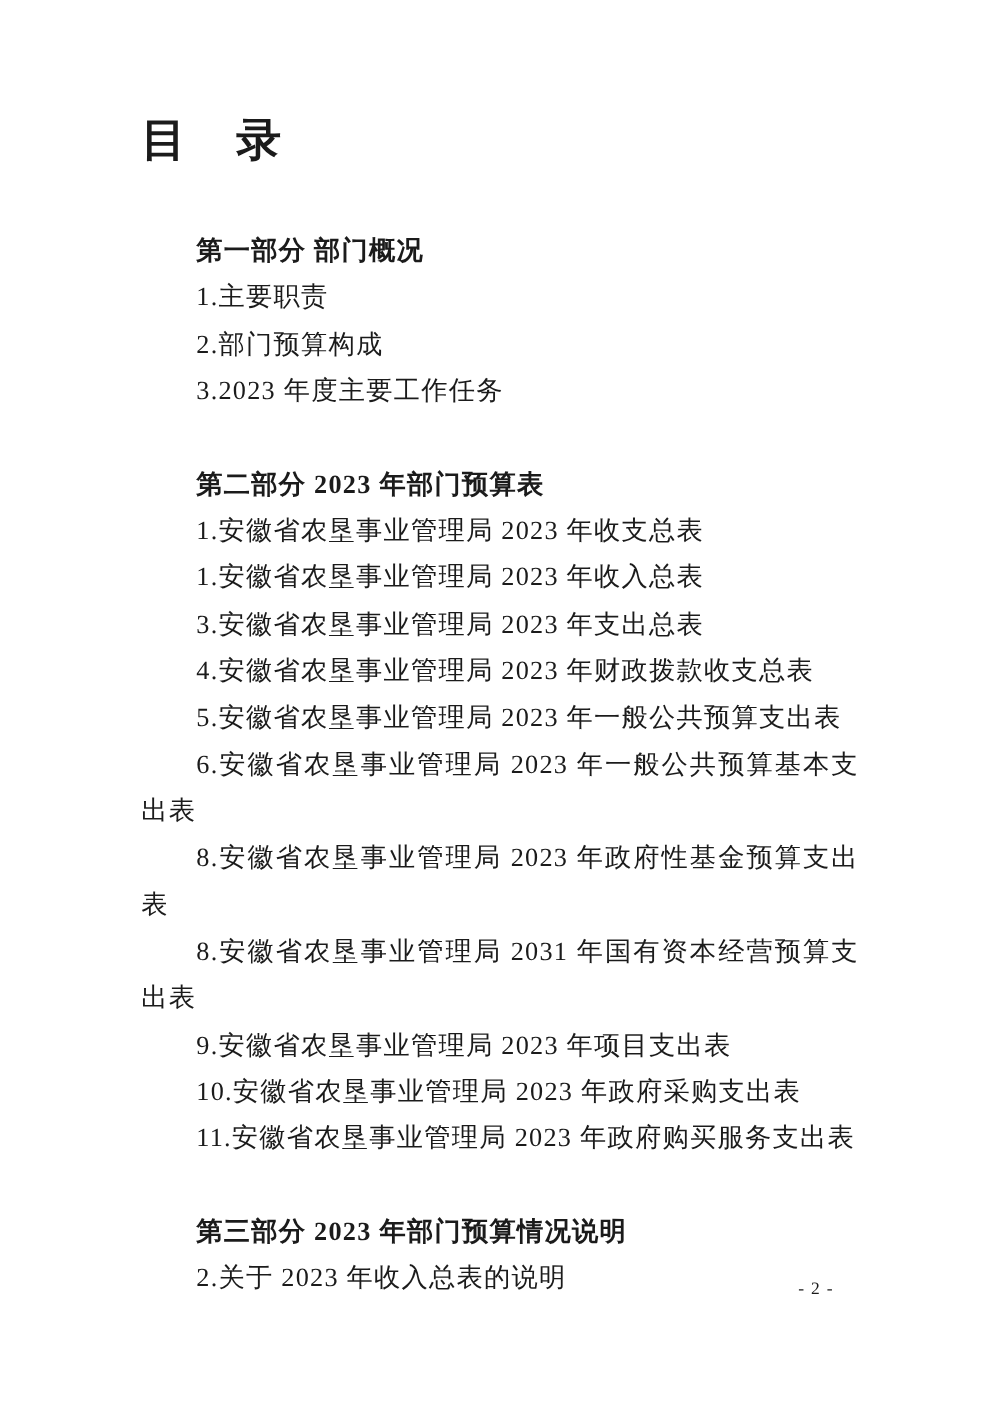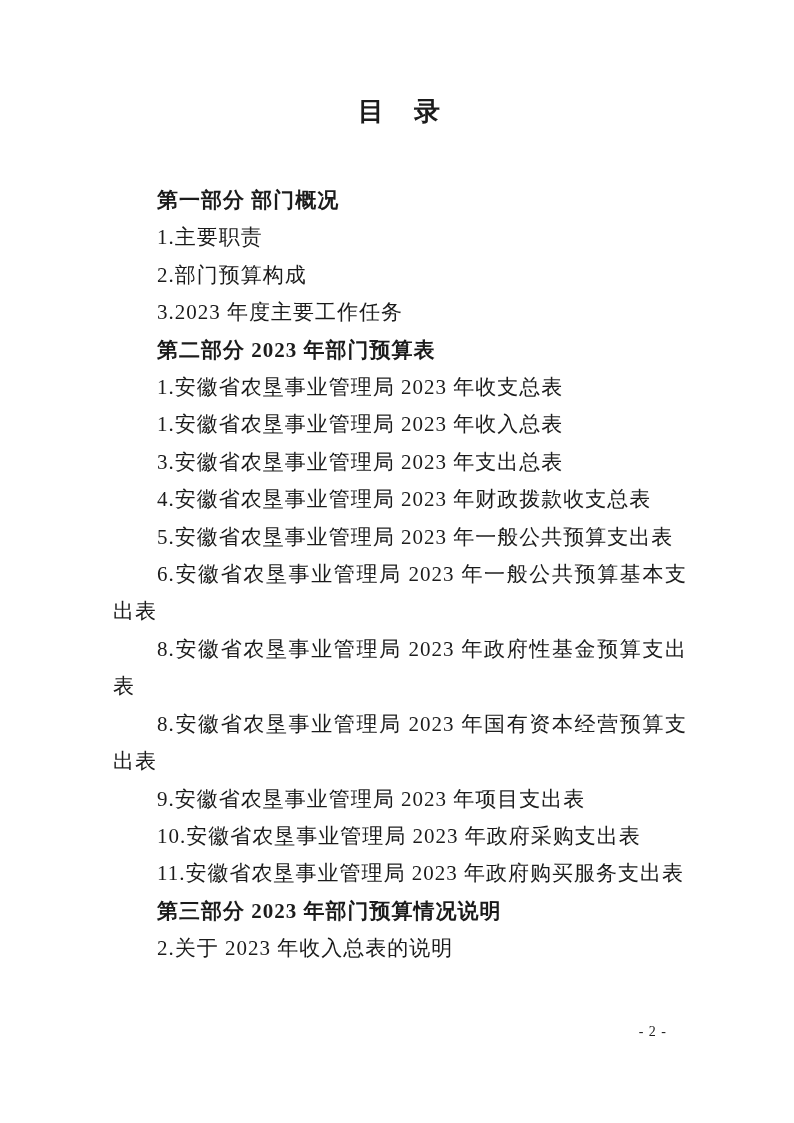--- a/index.html
+++ b/index.html
@@ -14,37 +14,37 @@
     margin: 0 auto;
     background: #ffffff;
     box-sizing: border-box;
     padding: 88px 107px 0 113px;
     overflow: hidden;
     font-family: "Liberation Serif", "DejaVu Serif", serif;
     color: #1b1b1b;
   }
   .doc-title {
     margin: 0 0 46px 0;
-    font-size: 26px;
+    font-size: 36px;
     line-height: 48px;
     font-weight: bold;
-    text-align: center;
     letter-spacing: 2px;
   }
   .toc p {
     margin: 0;
     font-size: 21px;
     line-height: 37.4px;
     letter-spacing: 1px;
     text-indent: 44px;
     text-align: justify;
     text-justify: inter-ideograph;
   }
   .toc p.heading {
     font-weight: bold;
+    margin-top: 37px;
   }
   .page-footer {
     position: absolute;
     top: 1024px;
     right: 127px;
     font-size: 14px;
     letter-spacing: 1px;
     color: #1b1b1b;
     font-family: "Liberation Serif", "DejaVu Serif", serif;
   }
@@ -64,21 +64,21 @@
     <p class="item">3.2023 年度主要工作任务</p>
 
     <p class="heading">第二部分 2023 年部门预算表</p>
     <p class="item">1.安徽省农垦事业管理局 2023 年收支总表</p>
     <p class="item">1.安徽省农垦事业管理局 2023 年收入总表</p>
     <p class="item">3.安徽省农垦事业管理局 2023 年支出总表</p>
     <p class="item">4.安徽省农垦事业管理局 2023 年财政拨款收支总表</p>
     <p class="item">5.安徽省农垦事业管理局 2023 年一般公共预算支出表</p>
     <p class="item">6.安徽省农垦事业管理局 2023 年一般公共预算基本支出表</p>
     <p class="item">8.安徽省农垦事业管理局 2023 年政府性基金预算支出表</p>
-    <p class="item">8.安徽省农垦事业管理局 2023 年国有资本经营预算支出表</p>
+    <p class="item">8.安徽省农垦事业管理局 2031 年国有资本经营预算支出表</p>
     <p class="item">9.安徽省农垦事业管理局 2023 年项目支出表</p>
     <p class="item">10.安徽省农垦事业管理局 2023 年政府采购支出表</p>
     <p class="item">11.安徽省农垦事业管理局 2023 年政府购买服务支出表</p>
 
     <p class="heading">第三部分 2023 年部门预算情况说明</p>
     <p class="item">2.关于 2023 年收入总表的说明</p>
 
   </div>
 
   <div class="page-footer">- 2 -</div>

